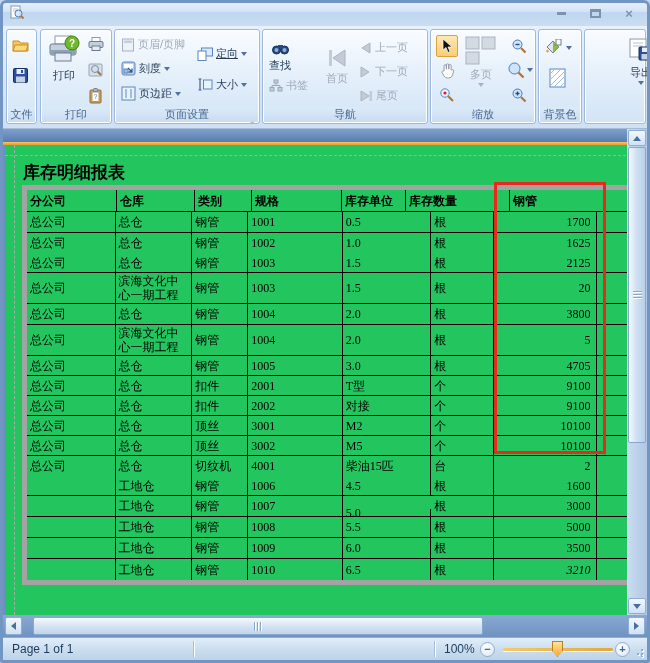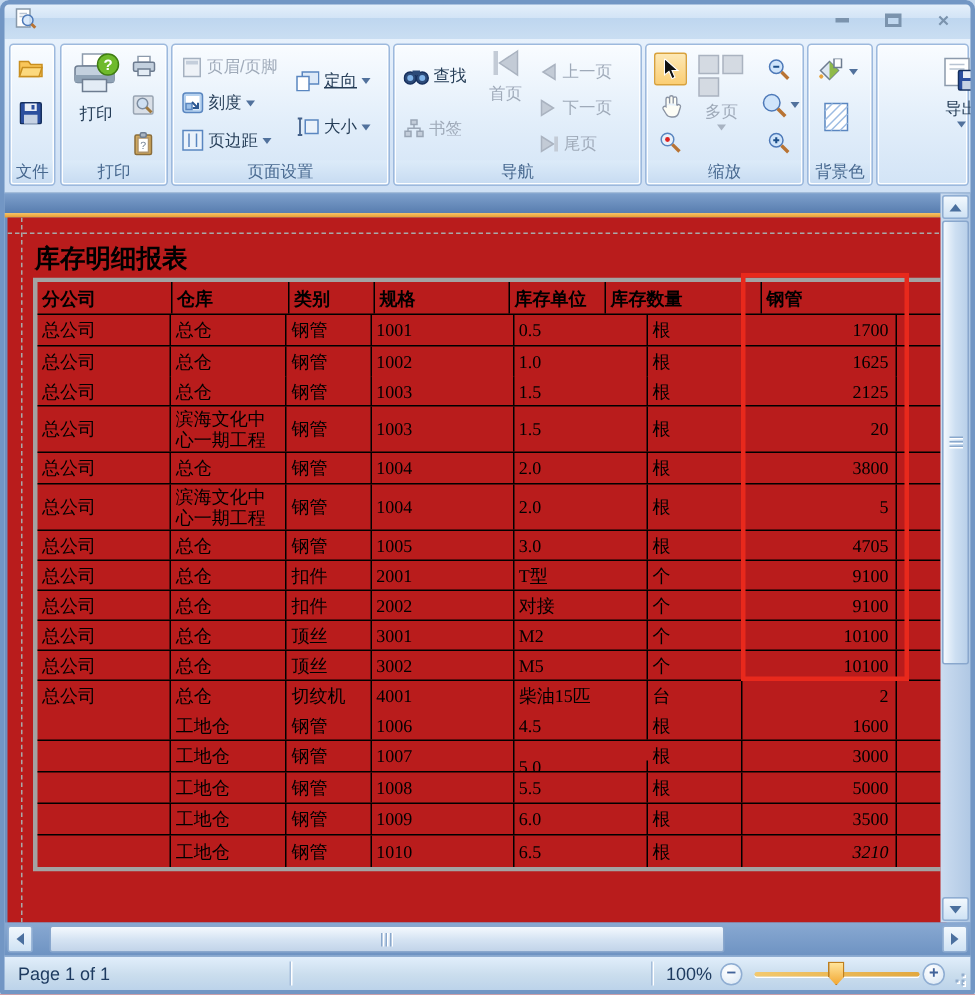--- a/index.html
+++ b/index.html
@@ -34,29 +34,29 @@
   .dis .dd, .dd.dis { border-top-color:#a8b3c2; }
   .sel-tool { border:1px solid #d9a23c; border-radius:2px; background:linear-gradient(#fde8b5,#fbce74);
     display:flex; align-items:center; justify-content:center; }
   .tool { display:flex; align-items:center; justify-content:center; }
   .launcher { position:absolute; right:3px; bottom:3px; width:10px; height:10px; }
 
   
   .preview { position:absolute; left:3px; top:129px; width:644px; height:508px; background:#6d90bf; }
   .pv-band { position:absolute; left:0; top:0; width:624px; height:13px; background:linear-gradient(#7ea0cc,#587daf); }
   .pv-orange { position:absolute; left:0; top:13px; width:624px; height:3px; background:linear-gradient(#f6c468,#e79b2e); }
-  .page { position:absolute; left:2px; top:16px; width:626px; height:470px; background:#b91c1c; overflow:hidden; }
+  .page { position:absolute; left:2px; top:16px; width:626px; height:470px; background:#22c55e; overflow:hidden; }
   .dash-v { position:absolute; left:9px; top:0; bottom:0; border-left:1px dashed #a9a9a9; }
   .dash-h { position:absolute; left:0; top:10px; right:0; border-top:1px dashed #a9a9a9; }
   .rpt-title { position:absolute; left:18px; top:16px; font-family:"Liberation Serif","DejaVu Serif",serif;
     font-size:17px; font-weight:bold; color:#000; }
 
   .tbl { position:absolute; left:17px; top:40px; width:605px; overflow:hidden;
     font-family:"Liberation Serif","DejaVu Serif",serif; font-size:12px; color:#000; }
-  .tbl-inner { width:619px; border:3px solid #a3a3a3; }
+  .tbl-inner { width:619px; border:5px solid #a3a3a3; }
   .tr { display:flex; border-bottom:1px solid #000; }
   .tr.nb { border-bottom:none; }
   .tr:last-child { border-bottom:none; }
   .td { display:flex; align-items:center; padding:0 3px; border-right:1px solid #000; overflow:hidden; line-height:14px; }
   .td:last-child { border-right:none; }
   .td.num { justify-content:flex-end; padding-right:5px; }
   .tr.head .td { font-weight:bold; }
   .red-box { position:absolute; left:489px; top:37px; width:112px; height:272px; border:3px solid #e8291c; }
 
   
@@ -226,40 +226,40 @@
       <span class="launcher">
         <svg width="10" height="10" viewBox="0 0 10 10">
           <path d="M1 3 V1 H3" stroke="#5a7599" fill="none"></path>
           <path d="M4 4 L8 8 M8 4.5 V8 H4.5" stroke="#5a7599" fill="none"></path>
         </svg>
       </span>
       <div class="grp-label">页面设置</div>
     </div>
 
     <div class="grp" style="left:259px;width:166px;">
-      <div class="itm" style="left:6px;top:13px;">
+      <div class="itm" style="left:6px;top:13px;flex-direction:column;">
         <svg width="17" height="12" viewBox="0 0 17 12">
           <circle cx="4.5" cy="7" r="4" fill="#2c4a78" stroke="#16305e"></circle>
           <circle cx="12.5" cy="7" r="4" fill="#2c4a78" stroke="#16305e"></circle>
           <circle cx="4.5" cy="7" r="2" fill="#7fb2e8"></circle>
           <circle cx="12.5" cy="7" r="2" fill="#7fb2e8"></circle>
           <path d="M6 2 h5 v3 h-5 z" fill="#2c4a78"></path>
         </svg>
         <span>查找</span>
       </div>
       <div class="itm dis" style="left:6px;top:48px;">
         <svg width="14" height="13" viewBox="0 0 14 13">
           <rect x="5" y="1" width="4" height="3" fill="#c4cedb" stroke="#9aa6b6"></rect>
           <rect x="1" y="8.5" width="4" height="3.5" fill="#c4cedb" stroke="#9aa6b6"></rect>
           <rect x="9" y="8.5" width="4" height="3.5" fill="#c4cedb" stroke="#9aa6b6"></rect>
           <path d="M7 4 V6.5 M3 8.5 V6.5 H11 V8.5" stroke="#9aa6b6" fill="none"></path>
         </svg>
         <span>书签</span>
       </div>
-      <div class="big dis" style="left:62px;top:0;">
+      <div class="big dis" style="left:62px;top:16px;">
         <svg width="24" height="24" viewBox="0 0 24 24">
           <rect x="4" y="4" width="3" height="16" fill="#c3cbd6"></rect>
           <path d="M20 4 L8 12 L20 20 z" fill="#c3cbd6" stroke="#aab3c0"></path>
         </svg>
         <span>首页</span>
       </div>
       <div class="itm dis" style="left:96px;top:10px;">
         <svg width="13" height="12" viewBox="0 0 13 12">
           <path d="M11 1 L3 6 L11 11 z" fill="#c3cbd6" stroke="#aab3c0"></path>
         </svg>

